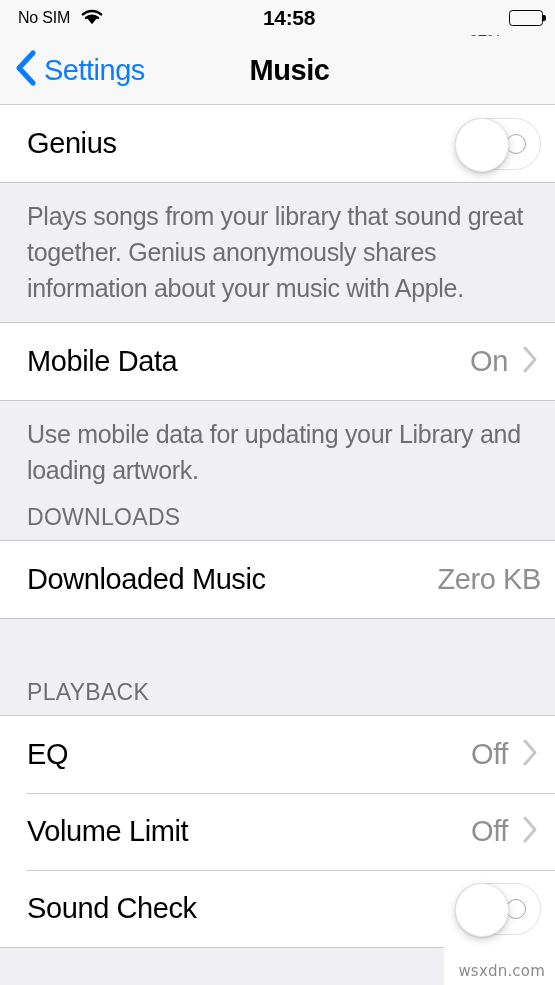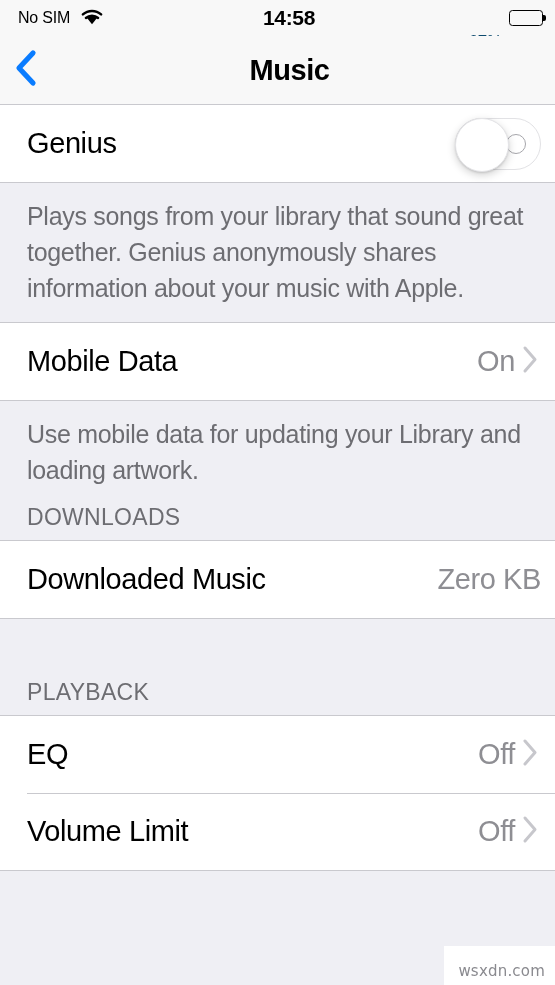--- a/index.html
+++ b/index.html
@@ -68,21 +68,21 @@
     display:flex; align-items:center; justify-content:space-between;
     height:77px; padding:0 14px 0 27px;
     background:#FFFFFF;
     cursor:pointer;
   }
   .row + .row::before{
     content:""; position:absolute; top:0; left:27px; right:0;
     height:1px; background:#C9C9CE;
   }
   .row-label{ font-size:29px; color:#000; letter-spacing:-0.4px; }
-  .row-right{ display:flex; align-items:center; gap:7px; }
+  .row-right{ display:flex; align-items:center; gap:14px; }
   .row-value{ font-size:29px; color:#8E8E93; letter-spacing:-0.4px; }
   .chev{ display:block; margin-right:2px; }
 
   
   .switch{
     position:relative; width:86px; height:52px;
     border-radius:26px; background:#FFFFFF;
     border:1px solid #E2E2E5;
     display:flex; align-items:center; justify-content:flex-end;
     padding-right:14px; cursor:pointer;
@@ -148,20 +148,21 @@
     </div>
   </div>
 
   <div class="navbar">
     <div class="nav-back">
       <span class="back-chev">
         <svg width="24" height="38" viewBox="0 0 24 38">
           <path d="M19 4 L5 19 L19 34" stroke="#0A7CFF" stroke-width="5.2" fill="none" stroke-linecap="round" stroke-linejoin="round"></path>
         </svg>
       </span>
+      <span class="nav-back-label">Settings</span>
     </div>
     <div class="nav-title">Music</div>
   </div>
 
   <div class="content">
 
     <div class="group top-rule bot-rule">
       <div class="row">
         <span class="row-label">Genius</span>
         <div class="row-right">
@@ -221,20 +222,29 @@
         <div class="row-right">
           <span class="row-value">Off</span>
           <span class="chev">
             <svg width="17" height="29" viewBox="0 0 17 29">
               <path d="M3 3 L13 14.5 L3 26" stroke="#C7C7CC" stroke-width="3" fill="none" stroke-linecap="round" stroke-linejoin="round"></path>
             </svg>
           </span>
         </div>
       </div>
 
+      <div class="row">
+        <span class="row-label">Sound Check</span>
+        <div class="row-right">
+          <div class="switch">
+            <span class="off-glyph"></span>
+            <span class="knob"></span>
+          </div>
+        </div>
+      </div>
 
     </div>
 
     <div class="gap" style="height:60px"></div>
   </div>
 
   <div class="watermark">wsxdn.com</div>
 </div>
 
 </body></html>

